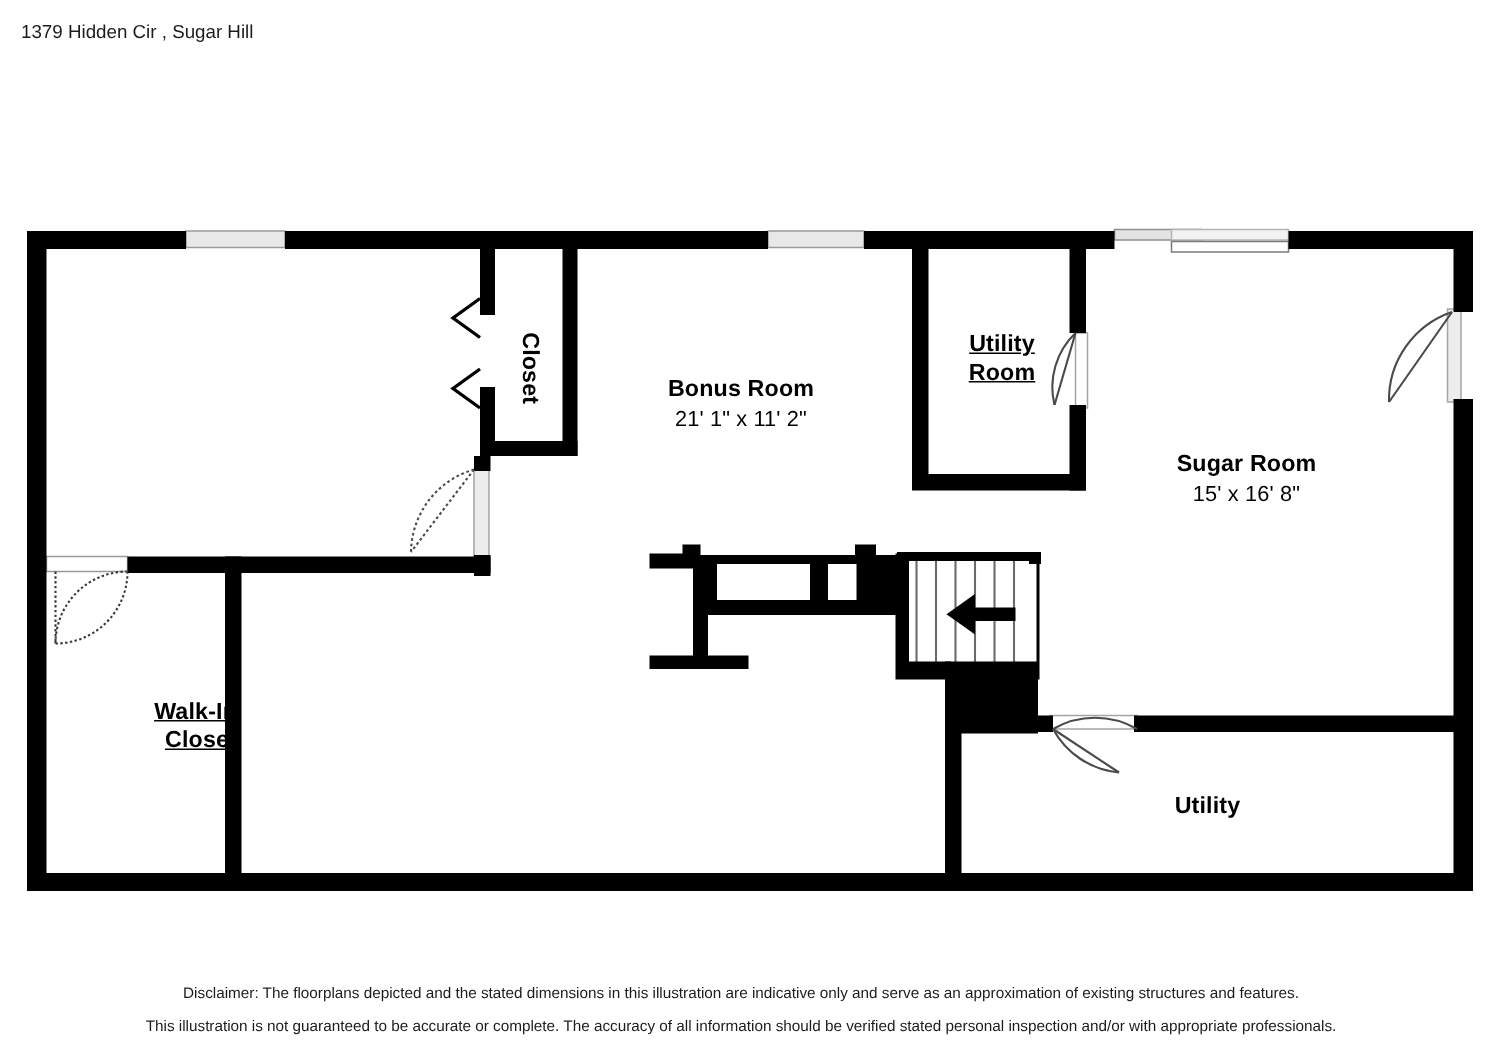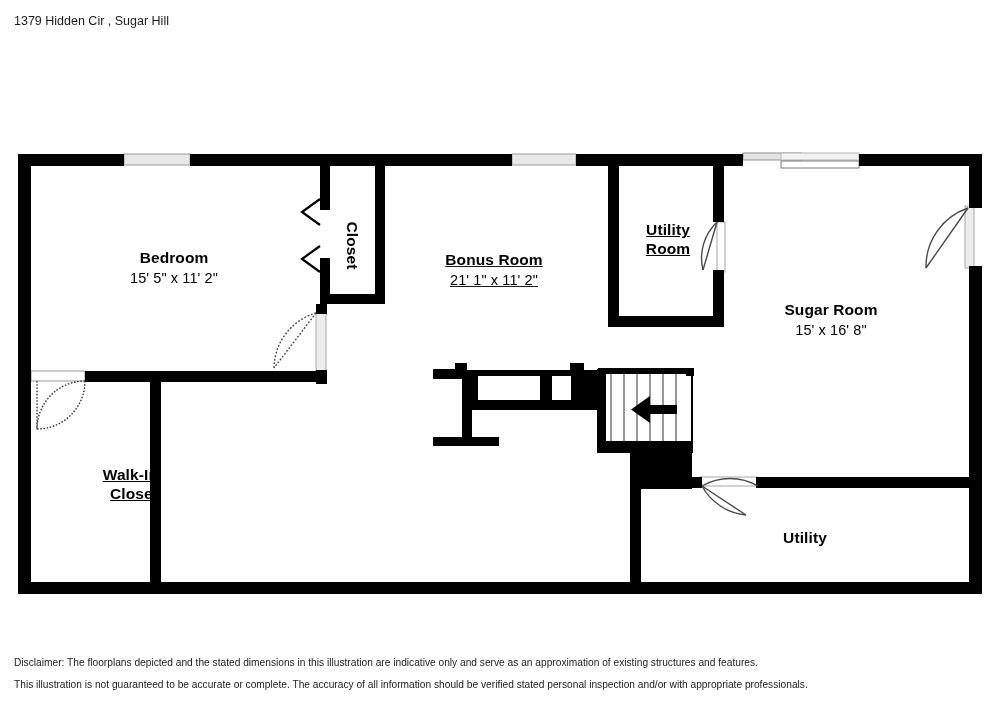--- a/index.html
+++ b/index.html
@@ -29,20 +29,21 @@
     color: #1c1c1c;
     white-space: nowrap;
   }
 
   
   #footer {
     position: absolute;
     left: 14px;
     top: 652px;
     width: 960px;
+    text-align: center;
   }
   #footer .line {
     font-size: 10.2px;
     line-height: 22px;
     color: #1c1c1c;
     white-space: nowrap;
   }
 
   
   #plan {
@@ -261,30 +262,26 @@
       <g stroke="#000000" stroke-width="2.2">
         <polyline points="320,199 302,212 320,225" fill="none"></polyline>
       </g>
       <g stroke="#000000" stroke-width="2.2">
         <polyline points="320,246 302,259 320,272" fill="none"></polyline>
       </g>
     </g>
 
   </svg>
 
-  <div class="room-label" style="left:74px; top:248px; width:200px;">
-    <span class="name">Bedroom</span><br>
-    <span class="dims">15' 5" x 11' 2"</span>
-  </div>
 
   <div class="room-label vertical" style="left:322px; top:235px; width:60px;">
     <span class="name">Closet</span>
   </div>
 
-  <div class="room-label" style="left:394px; top:250px; width:200px;text-decoration:underline;">
+  <div class="room-label" style="left:394px; top:250px; width:200px;">
     <span class="name">Bonus Room</span><br>
     <span class="dims">21' 1" x 11' 2"</span>
   </div>
 
   <div class="room-label two-line" style="left:598px; top:221px; width:140px;">
     <span class="name">Utility</span>
     <span class="name">Room</span>
   </div>
 
   <div class="room-label" style="left:731px; top:300px; width:200px;">

